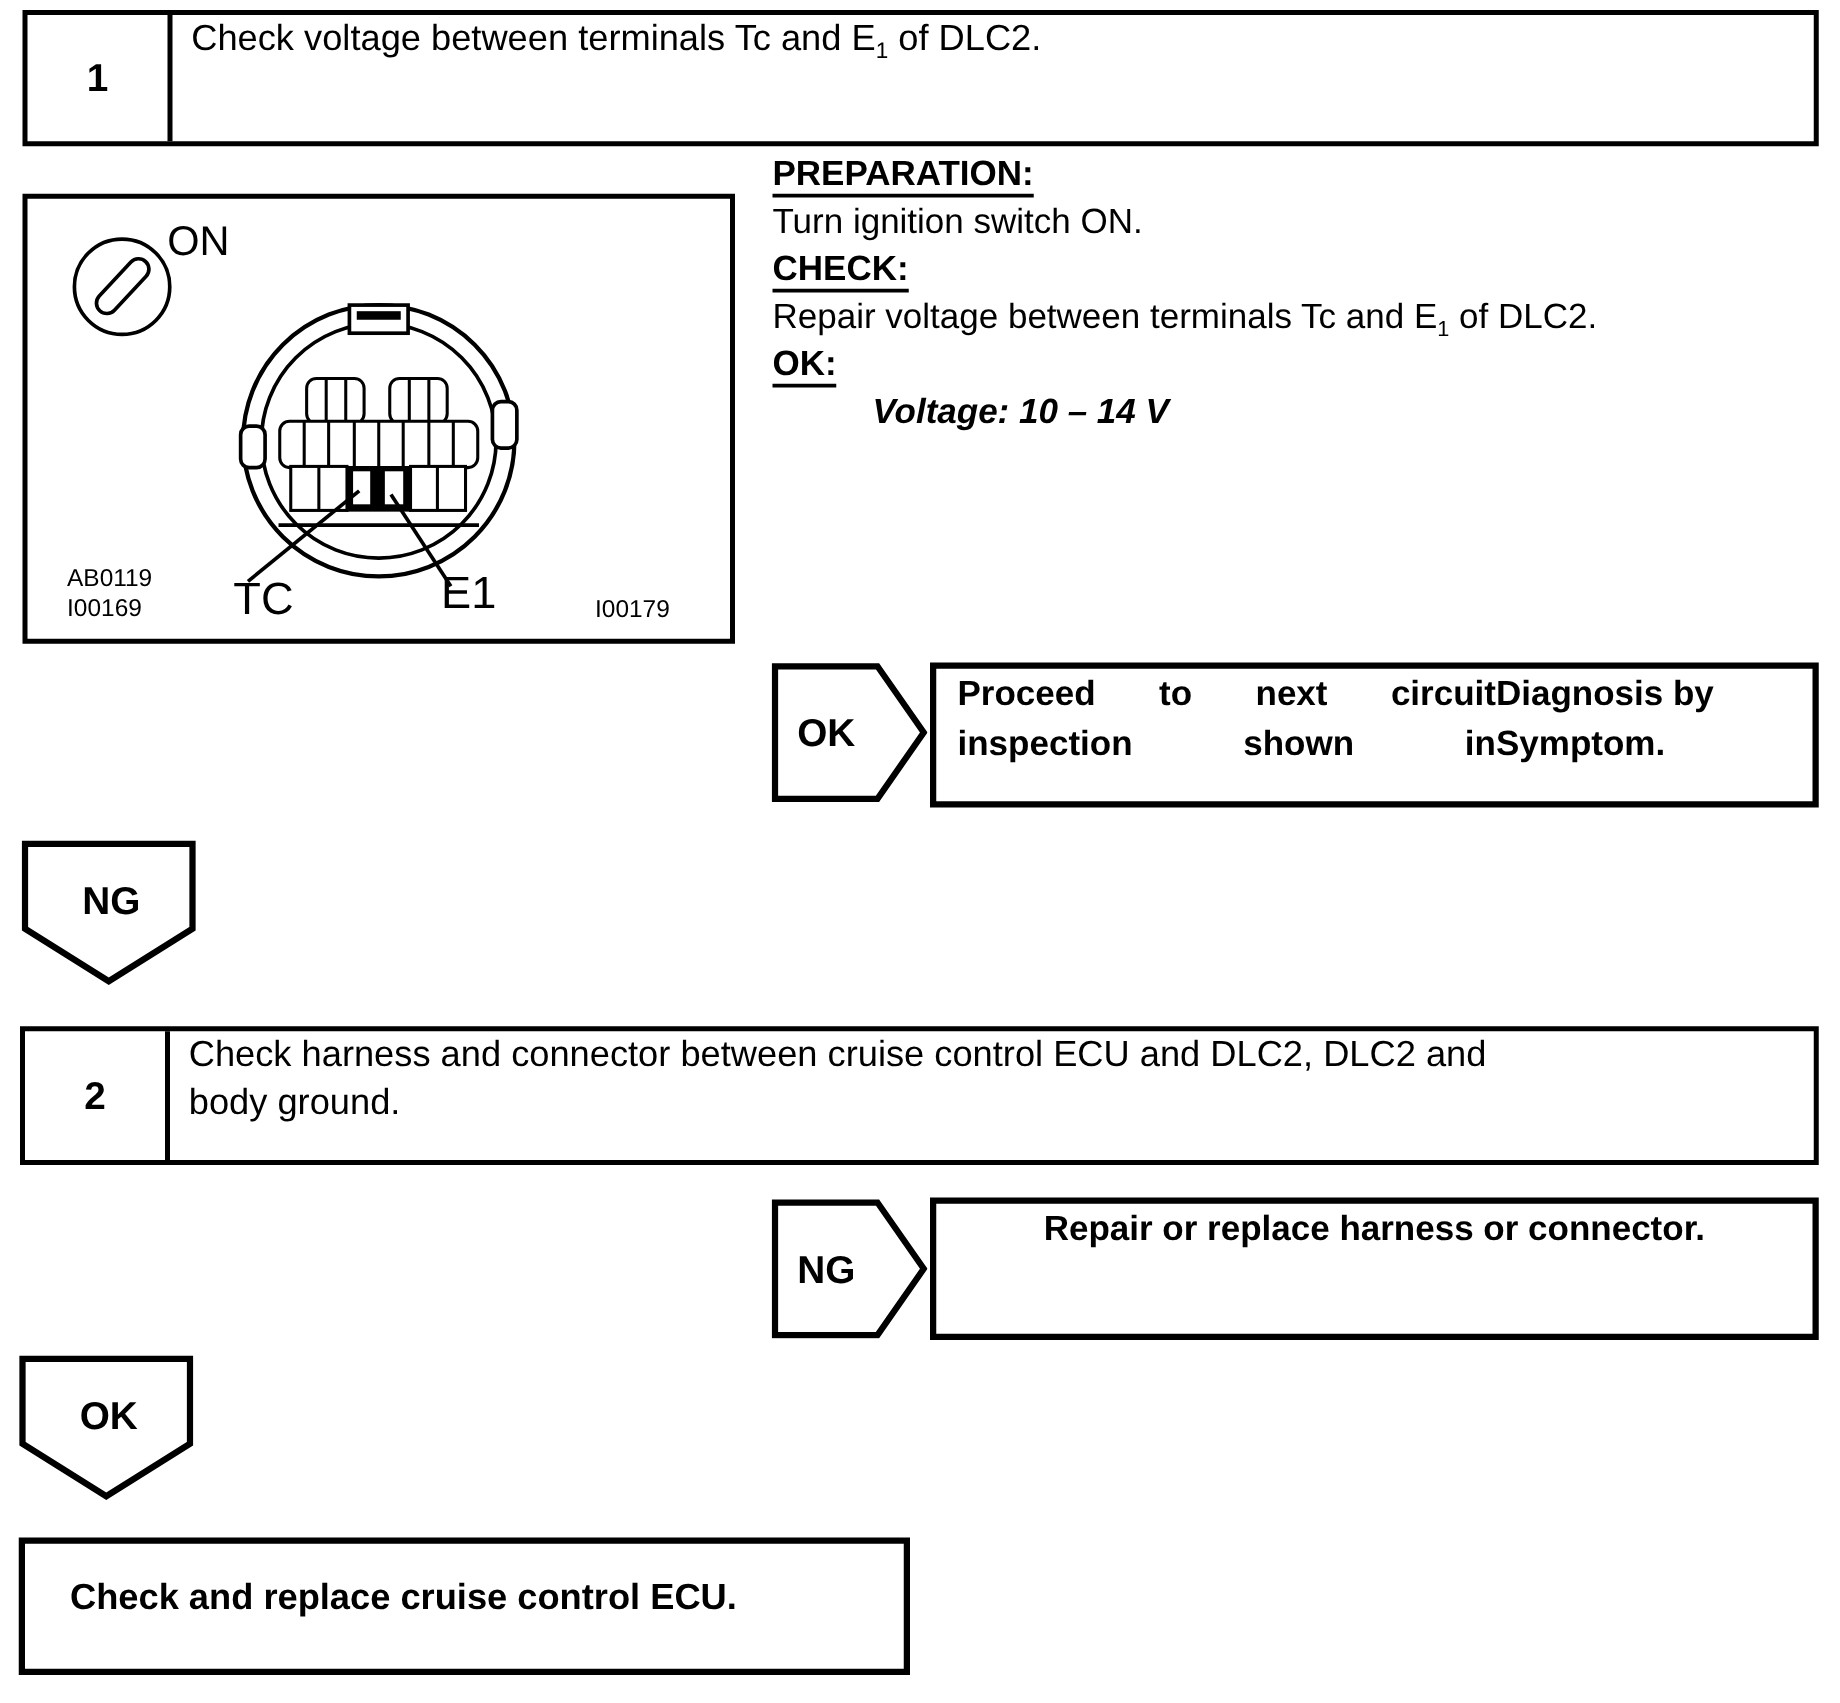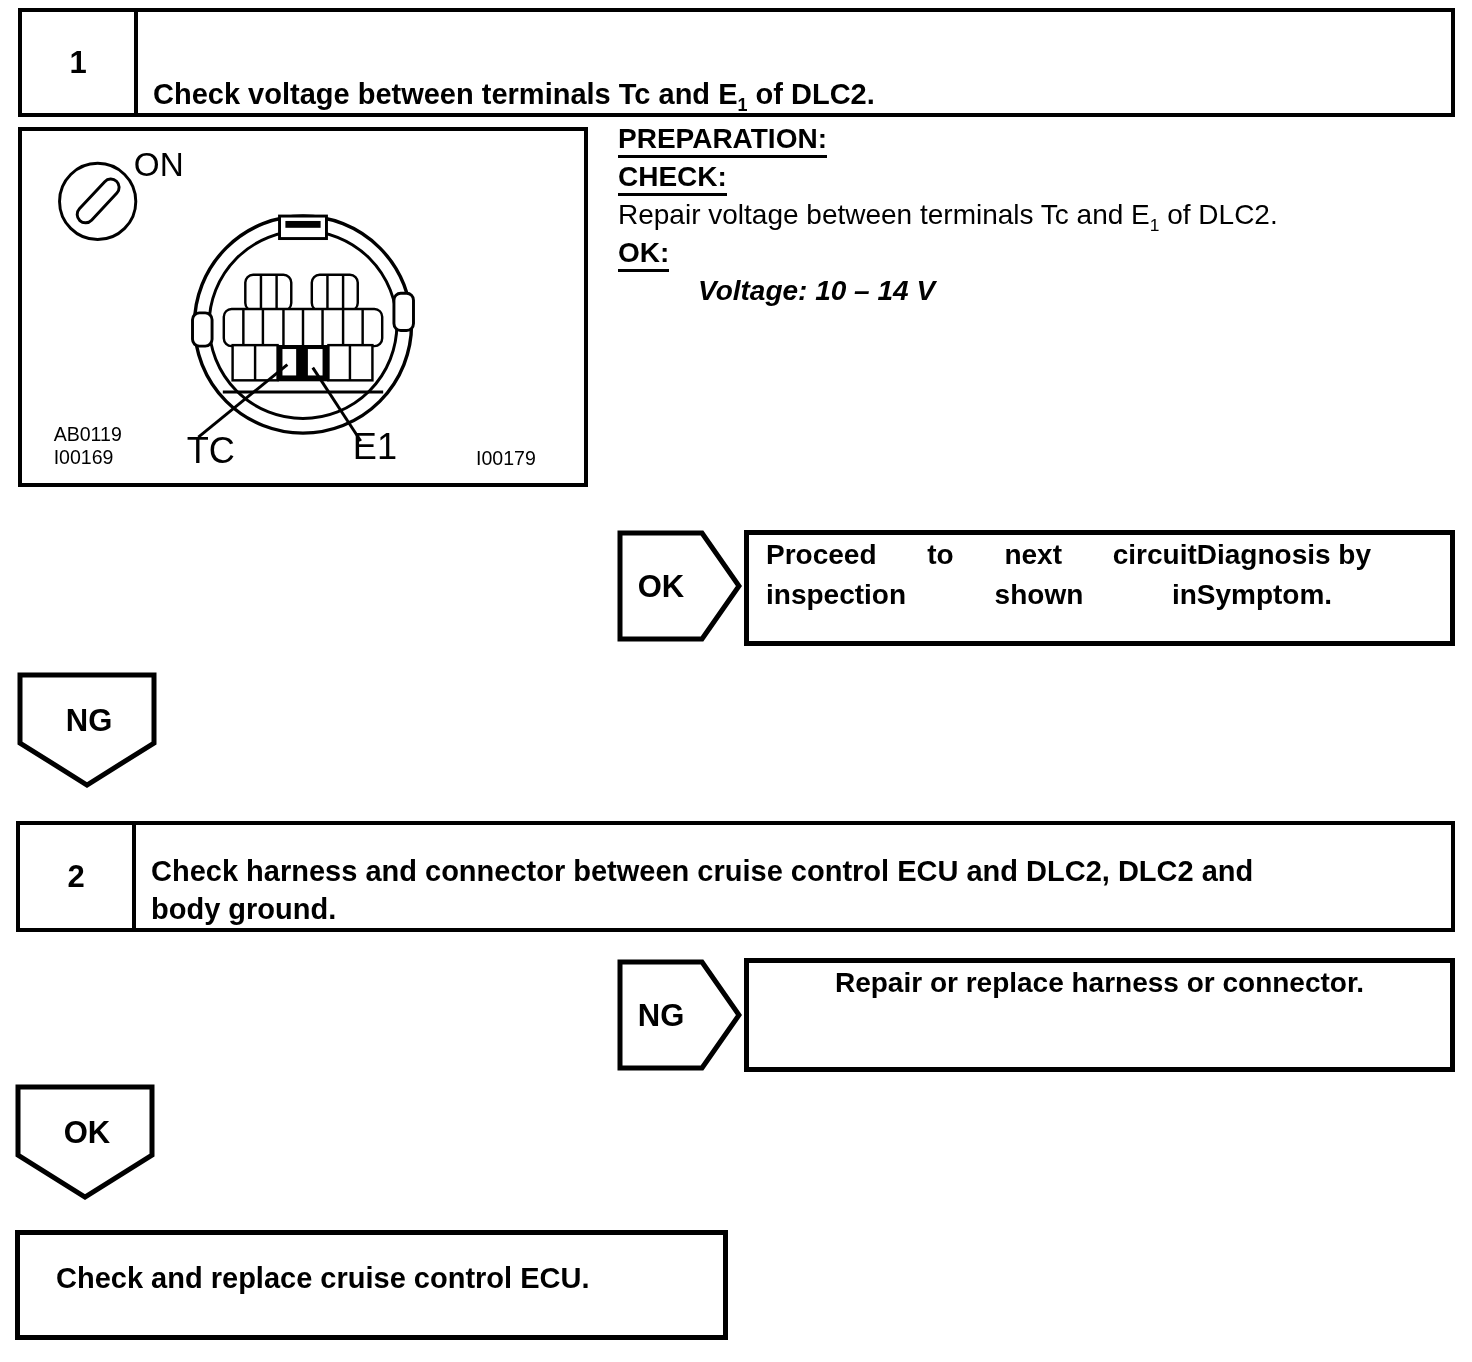--- a/index.html
+++ b/index.html
@@ -15,26 +15,26 @@
   .abs { position: absolute; }
 
   
   .step-header { display: flex; border: 4px solid #000; background: #fff; }
   .step-num {
     width: 116px; border-right: 4px solid #000;
     display: flex; align-items: center; justify-content: center;
     font-weight: bold; font-size: 31px;
   }
   .step-title {
-    flex: 1; display: flex; flex-direction: column; justify-content: flex-end;
-    padding-left: 15px; font-weight: bold; font-size: 29px; line-height: 38px; border-radius: 12px;
+    flex: 1; display: flex; flex-direction: column; justify-content: flex-start;
+    padding-left: 15px; font-weight: normal; font-size: 29px; line-height: 38px; border-radius: 12px;
   }
 
   
-  .figure-box { border: 4px solid #000; background: #fff; }
+  .figure-box { border: 4px solid #000; background: #fff; margin-top: 28px; }
   svg text { font-family: "Liberation Sans", sans-serif; fill: #000; }
 
   
   .spec { font-size: 28px; line-height: 38px; }
   .spec .hd {
     font-weight: bold; display: inline-block;
     border-bottom: 3px solid #000; line-height: 33px;
   }
   .spec .indent { margin-left: 80px; font-weight: bold; font-style: italic; }
   sub { font-size: 0.62em; line-height: 0; }
@@ -124,20 +124,21 @@
       <text x="166" y="340" font-size="37">TC</text>
       <text x="336" y="335" font-size="37">E1</text>
       <text x="30" y="317" font-size="20">AB0119</text>
       <text x="30" y="341" font-size="20">I00169</text>
       <text x="462" y="342" font-size="20">I00179</text>
     </svg>
   </div>
 
   <div class="abs spec" style="left:618px; top:120px; width:845px;">
     <div><span class="hd">PREPARATION:</span></div>
+    <div>Turn ignition switch ON.</div>
     <div><span class="hd">CHECK:</span></div>
     <div>
       <span>Repair voltage between terminals Tc and E</span><sub>1</sub><span> of DLC2.</span>
     </div>
     <div><span class="hd">OK:</span></div>
     <div class="indent">Voltage: 10 – 14 V</div>
   </div>
 
   <svg class="abs" style="left:617px; top:530px;" viewBox="0 0 125 112" width="125" height="112">
     <polygon points="3,3 85,3 122,56 85,109 3,109" fill="#fff" stroke="#000" stroke-width="5"></polygon>

